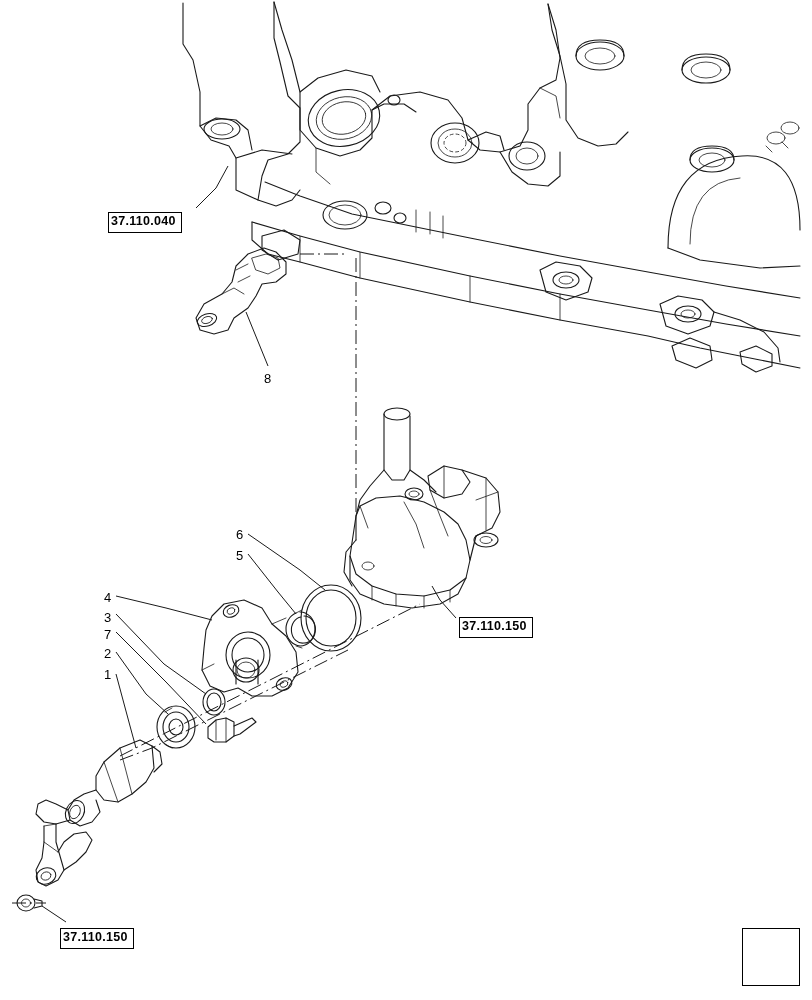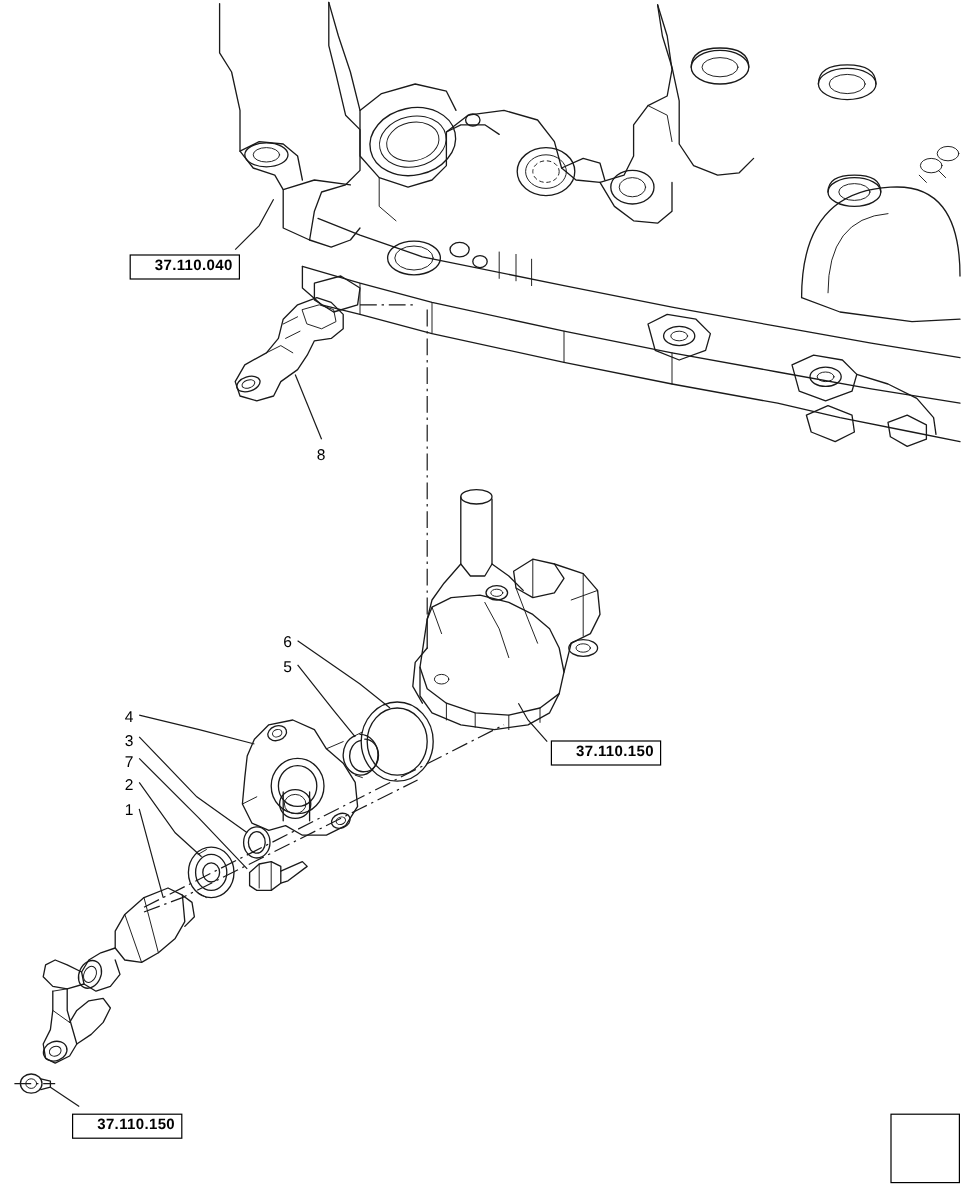--- a/index.html
+++ b/index.html
@@ -53,21 +53,21 @@
     stroke-width: 1.0;
     stroke-dasharray: 14 4 2 4;
   }
   .callout-box {
     position: absolute;
     border: 1.6px solid #000;
     background: #fff;
     font-size: 12.5px;
     font-weight: bold;
     color: #000;
-    padding: 2px 5px 3px 20px;
+    padding: 2px 5px 3px 2px;
     letter-spacing: 0.3px;
     white-space: nowrap;
     line-height: 1.1;
   }
   .item-num {
     position: absolute;
     font-size: 13px;
     color: #000;
     font-family: "Liberation Sans", sans-serif;
     line-height: 1;

